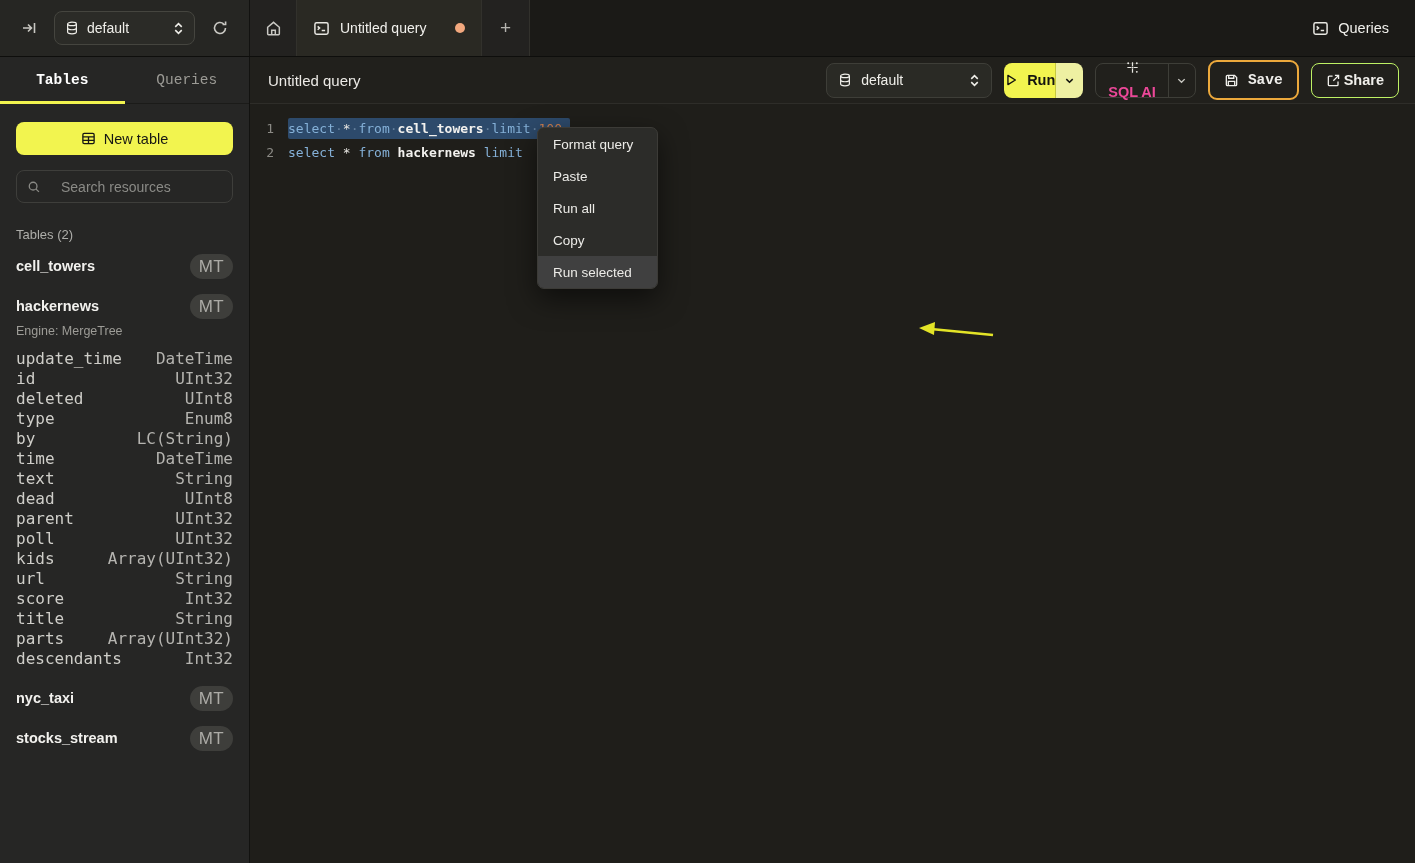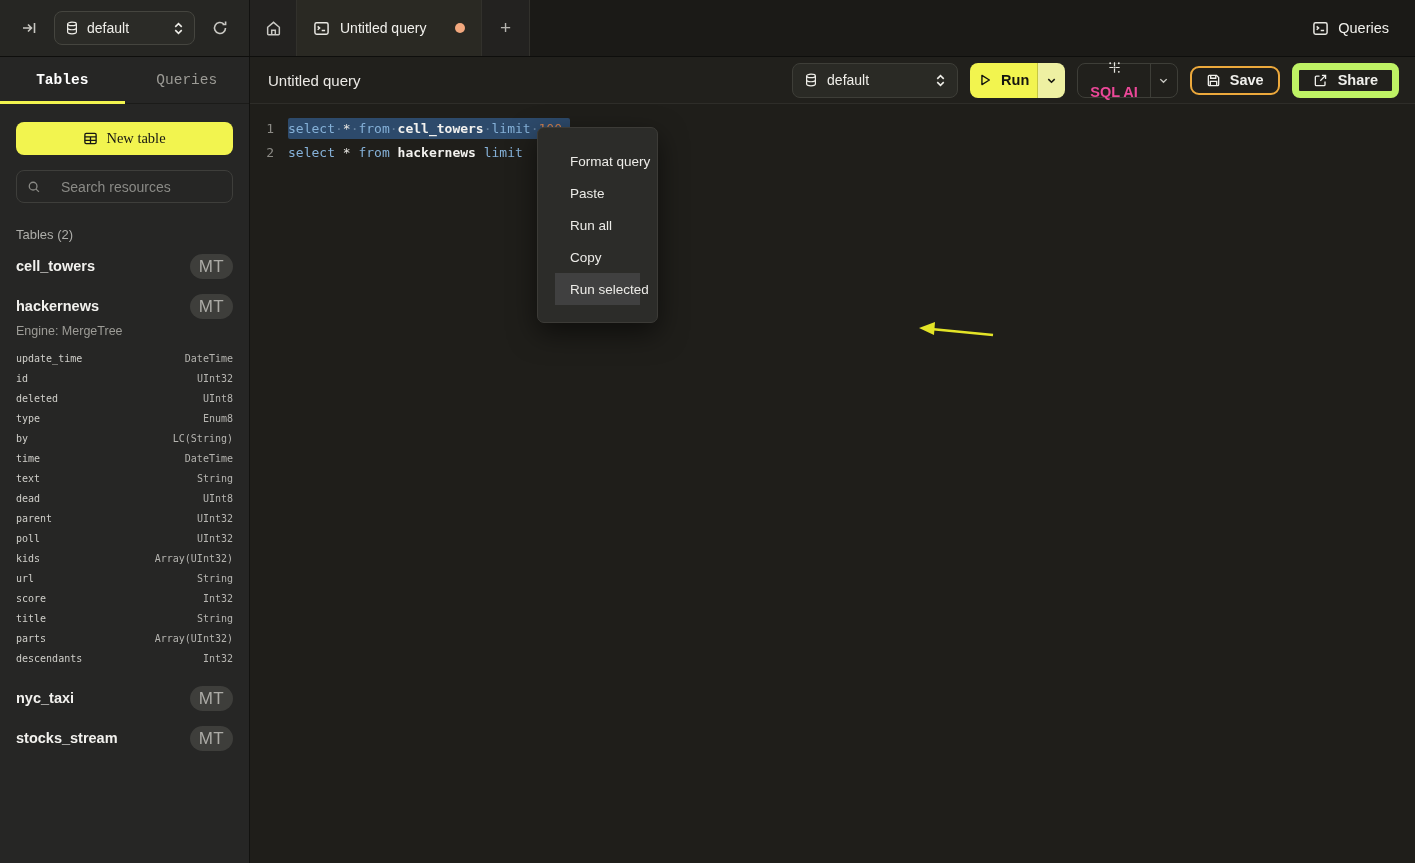--- a/index.html
+++ b/index.html
@@ -58,21 +58,21 @@
     font-size:14.5px; color:#9b9a95; cursor:pointer; position:relative;
   }
   .side-tab.active { color:#ffffff; font-weight:bold; }
   .side-tab.active::after {
     content:""; position:absolute; left:0; right:0; bottom:-1px; height:3px; background:#f2f44f;
   }
   .side-body { padding:18px 16px; overflow:hidden; }
   .new-table-btn {
     width:100%; height:33px; background:#f2f44f; border:none; border-radius:8px;
     display:flex; align-items:center; justify-content:center; gap:8px;
-    color:#161613; font-size:14.5px; font-family:Liberation Serif, serif; cursor:pointer;
+    color:#161613; font-size:14.5px; font-family:Liberation Sans, sans-serif; cursor:pointer;
   }
   .search-box {
     margin-top:15px; height:33px; border:1px solid #3e3e3b; border-radius:8px;
     display:flex; align-items:center; gap:20px; padding:0 10px; color:#8a8a86;
   }
   .search-box input {
     flex:1; background:transparent; border:none; outline:none; color:#d6d5d0;
     font-size:14px; font-family:"Liberation Sans",sans-serif;
   }
   .search-box input::placeholder { color:#8a8a86; }
@@ -82,79 +82,79 @@
     cursor:pointer;
   }
   .table-name { font-size:14.5px; font-weight:bold; color:#f2f1ee; }
   .mt-badge {
     background:#3e3e3b; color:#acaba6; font-size:17px; letter-spacing:.3px;
     border-radius:999px; padding:4px 9px; line-height:1;
   }
   .engine-line { font-size:12.5px; color:#9d9c97; margin:2px 0 10px 0; }
   .col-row {
     display:flex; justify-content:space-between; height:20px; align-items:center;
-    font-family:"DejaVu Sans Mono",monospace; font-size:10px; cursor:default;
+    font-family:"DejaVu Sans Mono",monospace; font-size:16px; cursor:default;
   }
   .col-name { color:#cfcec9; }
   .col-type { color:#b5b4b0; }
   .cols-wrap { margin-bottom:14px; }
 
   
   .content { flex:1; display:flex; flex-direction:column; position:relative; background:#1f1e1a; }
   .content-header {
     height:47px; display:flex; align-items:center; padding:0 16px 0 18px;
     background:#21201c; border-bottom:1px solid #2e2d29;
   }
   .query-title { font-size:15px; color:#eceae6; flex:1; }
   .header-controls { display:flex; align-items:center; gap:12px; }
   .ctl-select {
     height:35px; width:166px; background:#2a2a25; border:1px solid #3e3e38; border-radius:8px;
     display:flex; align-items:center; gap:9px; padding:0 11px; font-size:14px; color:#efeee9; cursor:pointer;
   }
   .ctl-select .grow { flex:1; }
   .run-btn { height:35px; display:flex; border-radius:8px; overflow:hidden; cursor:pointer; }
   .run-main {
-    background:#f2f44f; display:flex; align-items:center; gap:9px; padding:0 8px;
+    background:#f2f44f; display:flex; align-items:center; gap:9px; padding:0 0;
     color:#14140f; font-size:14.5px; font-weight:bold; border-right:1px solid rgba(0,0,0,.18);
   }
   .run-caret { background:#eef0a2; width:27px; display:flex; align-items:center; justify-content:center; color:#14140f; }
   .sqlai-btn {
     height:35px; border:1px solid #3e3e38; border-radius:8px; display:flex; align-items:center; cursor:pointer;
   }
   .sqlai-main { display:flex; align-items:center; gap:9px; padding:0 12px; font-size:14.5px; font-weight:bold; color:#ec4899;flex-direction:column; }
   .sqlai-caret { width:27px; align-self:stretch; border-left:1px solid #3e3e38; display:flex; align-items:center; justify-content:center; color:#c9c8c3; }
   .save-btn {
-    height:29px; border:2px solid #eda93c; background:transparent; border-radius:9px;
+    height:40px; border:2px solid #eda93c; background:transparent; border-radius:9px;
     display:flex; align-items:center; gap:9px; padding:0 14px; color:#f0efeb;
-    font-size:14.5px; font-weight:bold; font-family:Liberation Sans, sans-serif; cursor:pointer;
+    font-size:14.5px; font-weight:bold; font-family:Liberation Mono, monospace; cursor:pointer;
   }
   .share-btn {
-    height:35px; border:7px solid #bef264; background:transparent; border-radius:8px;
-    display:flex; align-items:center; gap:10px; padding:0 14px; color:#f0efeb;
+    height:35px; border:1px solid #bef264; background:transparent; border-radius:8px;
+    display:flex; align-items:center; gap:3px; padding:0 14px; color:#f0efeb;
     font-size:14.5px; font-weight:bold; font-family:"Liberation Sans",sans-serif; cursor:pointer;
   }
 
   
   .editor { flex:1; padding-top:12px; font-family:"DejaVu Sans Mono",monospace; font-size:13px; }
   .code-line { display:flex; height:24px; align-items:center; }
   .gutter { width:38px; text-align:right; padding-right:14px; color:#8b8a85; flex:0 0 auto; }
   .code-text { white-space:pre; }
   .code-text .sel { background:#2d4a6b; border-radius:2px; padding:3px 0; }
   .tok-kw { color:#85b1d8; }
   .tok-ident { color:#f2f1ee; font-weight:bold; }
   .tok-op { color:#e6e5e1; }
   .tok-num { color:#d0804e; }
   .tok-plain { color:#c9c8c3; }
   .tok-ws-dot { color:#647f9c; }
 
   
   .context-menu {
     position:absolute; left:287px; top:70px; width:121px;
     background:#2c2c29; border:1px solid #3c3b37; border-radius:7px;
-    box-shadow:0 10px 28px rgba(0,0,0,.55); padding:17px; z-index:5; overflow:hidden;
+    box-shadow:0 10px 28px rgba(0,0,0,.55); padding:0; z-index:5; overflow:hidden;
   }
   .menu-item {
     height:32px; display:flex; align-items:center; padding:0 15px;
     font-size:13.5px; color:#ecebe7; cursor:pointer; white-space:nowrap;
   }
   .menu-item.highlight { background:#404040; }
 
   .pointer-arrow { position:absolute; left:665px; top:255px; z-index:6; }
 </style>
 </head>

